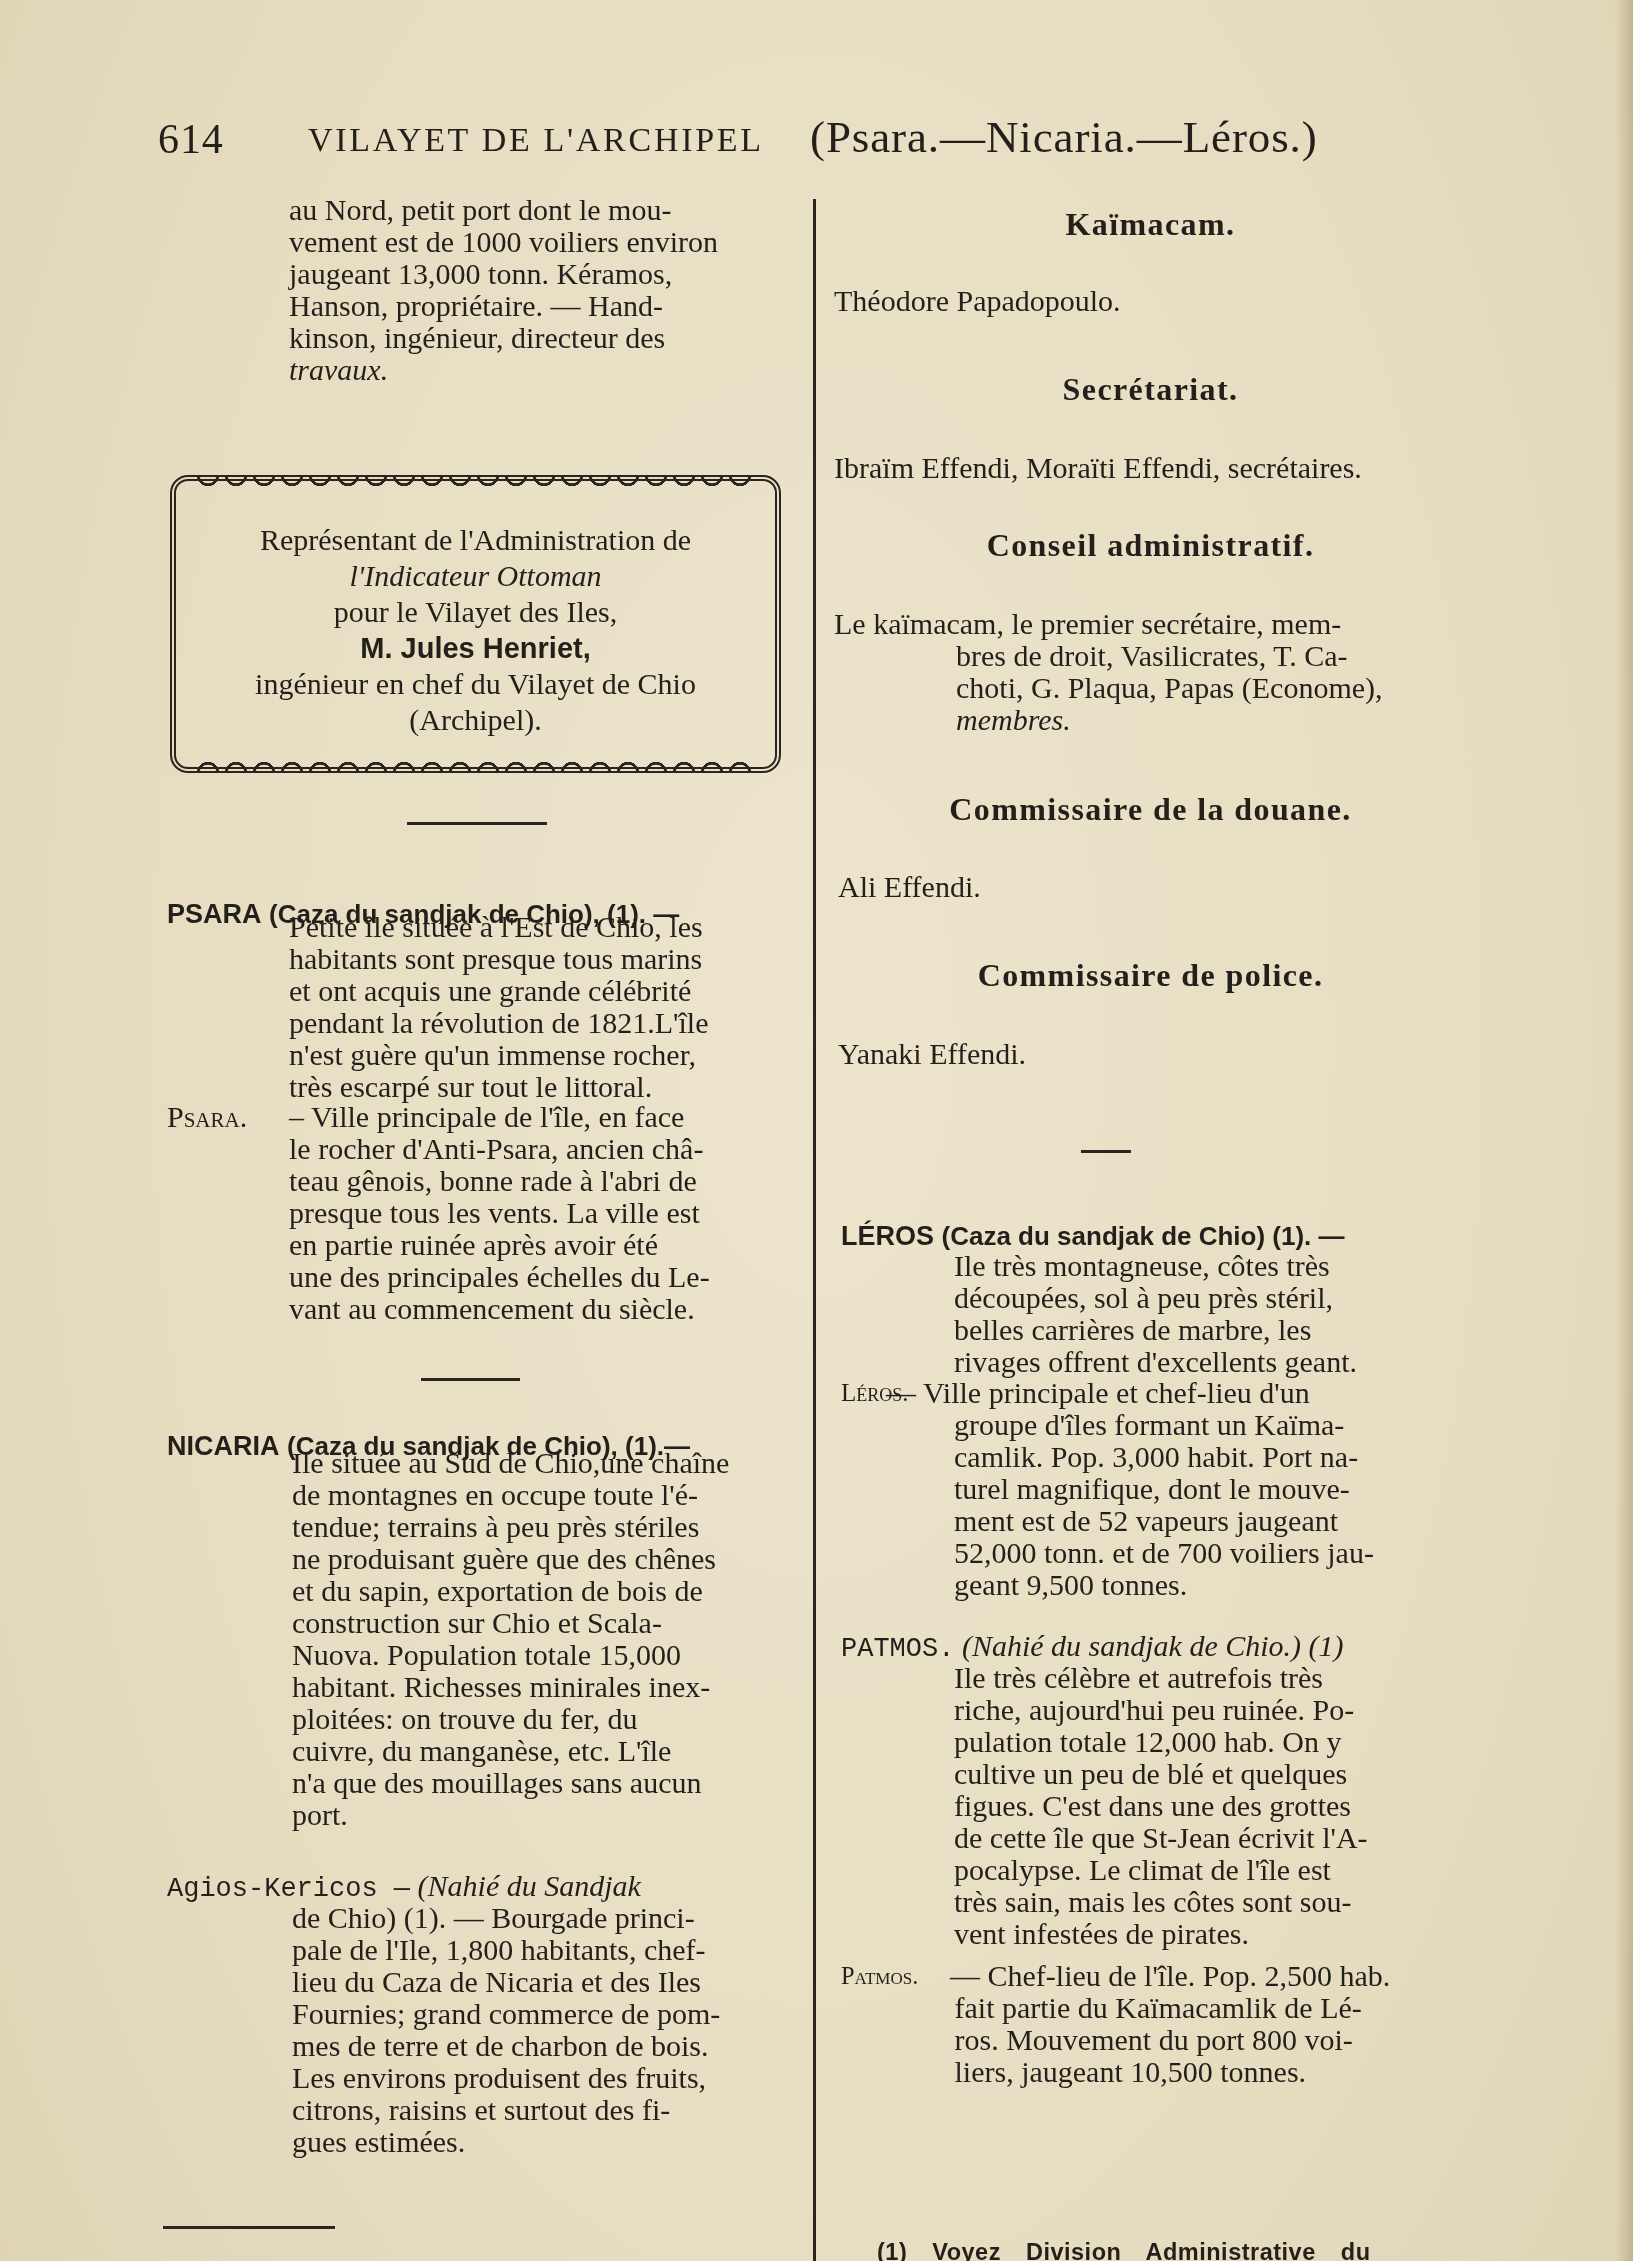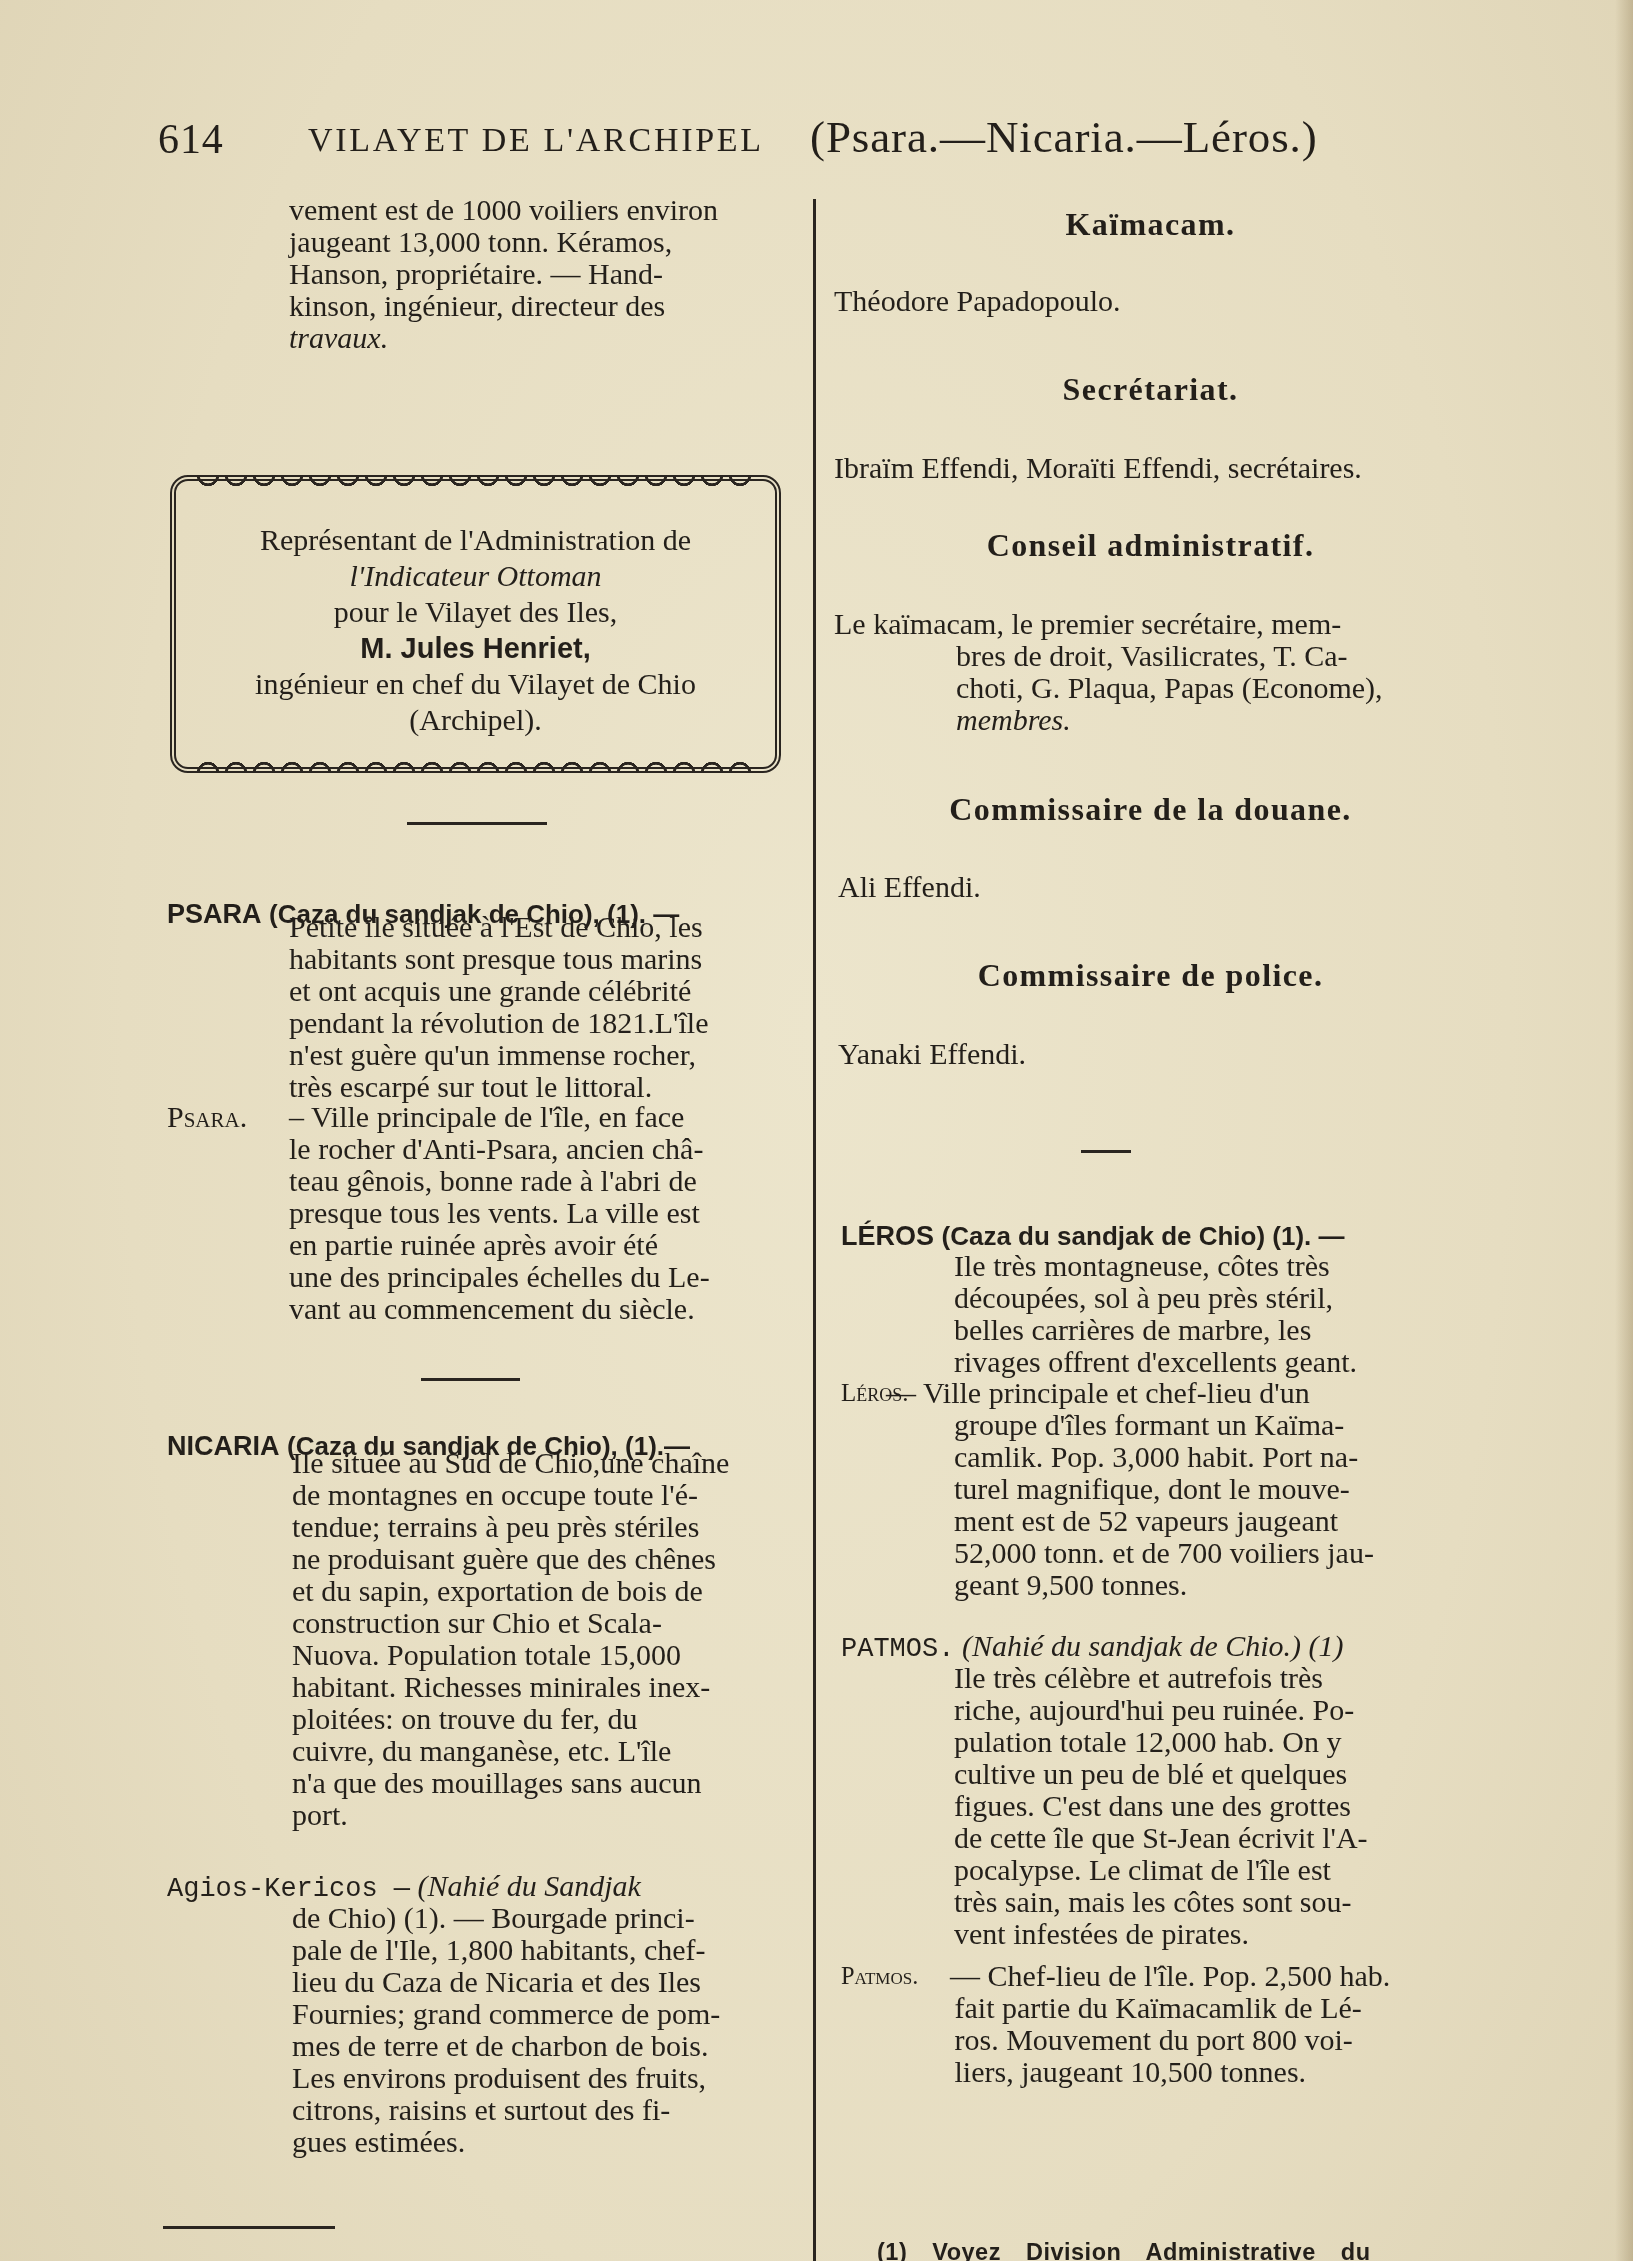--- a/index.html
+++ b/index.html
@@ -41,20 +41,21 @@
   <path d="M0,270 L40,290 L70,330 L110,420 L180,470 L240,540 L300,610 L360,660 L420,730 L480,790 L560,840 L640,880 L700,900 L0,900 Z" fill="#ffffff"></path>
 </svg>
 
 <div class="abs hdr hdr-num">614</div>
 <div class="abs hdr hdr-title">VILAYET DE L'ARCHIPEL</div>
 <div class="abs hdr hdr-sub">(Psara.—Nicaria.—Léros.)</div>
 
 <div class="abs col-rule"></div>
 
 <div class="abs txt justify" style="left:289px; top:194px; width:497px;">
+  <span class="line">au Nord, petit port dont le mou-</span>
   <span class="line">vement est de 1000 voiliers environ</span>
   <span class="line">jaugeant 13,000 tonn. Kéramos,</span>
   <span class="line">Hanson, propriétaire. — Hand-</span>
   <span class="line">kinson, ingénieur, directeur des</span>
   <span class="line i">travaux.</span>
 </div>
 
 <div class="abs box">
   <div class="box-scallop" style="top:-6.3px;"></div>
   <div class="box-inner">

